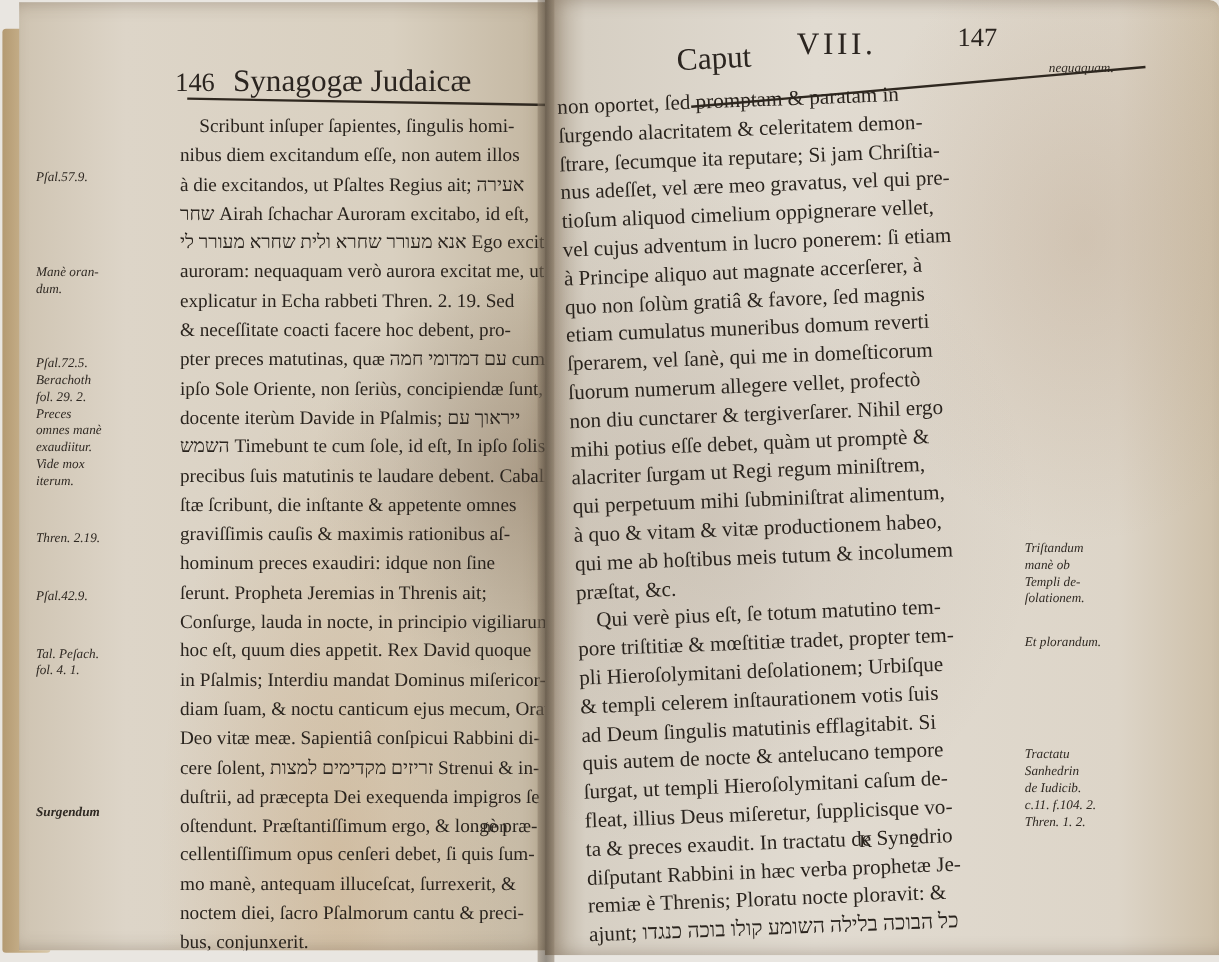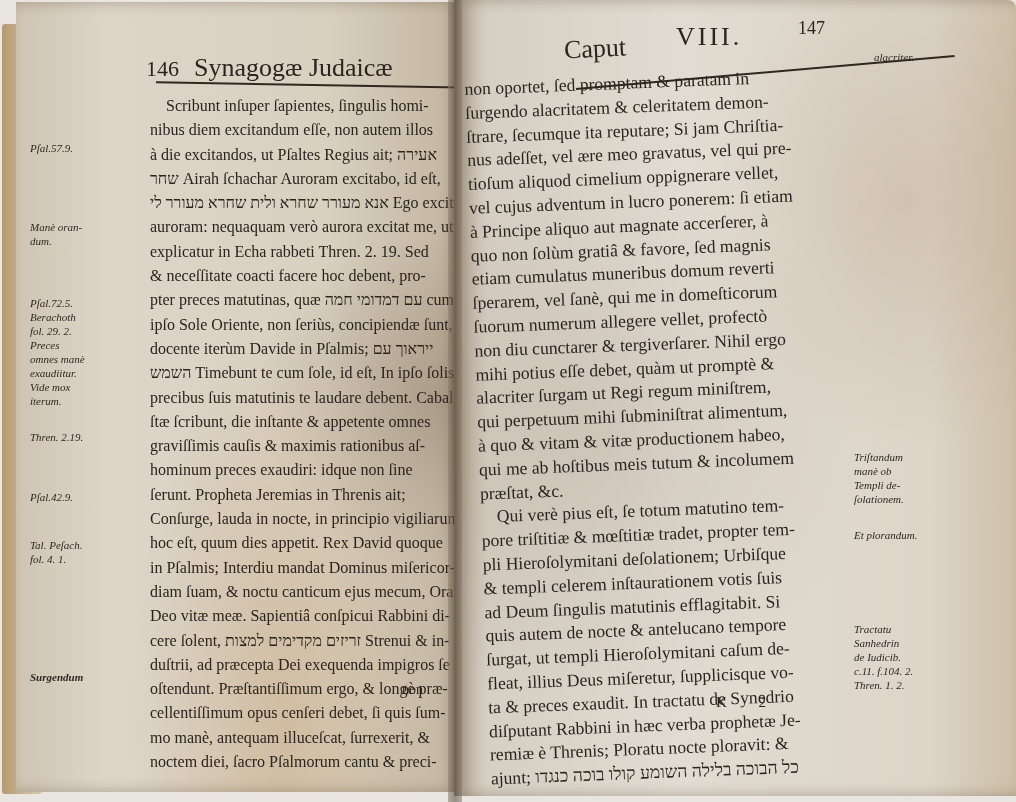--- a/index.html
+++ b/index.html
@@ -26,22 +26,22 @@
     .gutter { position: absolute; left: 448px; top: 0; width: 14px; height: 802px;
       background: linear-gradient(90deg, #8d7e6a, #4f4538 50%, #8d7e6a); opacity: 0.55; }
 
     .header-left { position: absolute; left: 130px; top: 51px; width: 330px; }
     .page-num { font-family: "Liberation Serif", serif; font-size: 22px; color: #2b2520; }
     .running-title { font-family: "Liberation Serif", serif; font-size: 26px; color: #2b2520; margin-left: 10px; }
     .rule-left { position: absolute; left: 140px; top: 82px; width: 318px; height: 2px; background: #2f2820; transform: rotate(1deg); }
 
     .header-right { position: absolute; left: 110px; top: 18px; width: 420px; }
     .running-title-r { position: absolute; left: 0; top: 16px; font-family: "Liberation Serif", serif; font-size: 26px; color: #2b2520; transform: rotate(-3deg); }
-    .chapter-num { position: absolute; left: 100px; top: 4px; font-family: "Liberation Serif", serif; font-size: 26px; letter-spacing: 3px; color: #2b2520; margin-left: 12px; }
-    .page-num-r { position: absolute; left: 234px; top: 0px; font-family: "Liberation Serif", serif; font-size: 18px; color: #2b2520; text-align: right; }
+    .chapter-num { position: absolute; left: 100px; top: 4px; font-family: "Liberation Serif", serif; font-size: 26px; letter-spacing: 3px; color: #2b2520; }
+    .page-num-r { position: absolute; left: 234px; top: 0px; font-family: "Liberation Serif", serif; font-size: 22px; color: #2b2520; text-align: right; }
     .rule-right { position: absolute; left: 12px; top: 70px; width: 380px; height: 2px; background: #2f2820; transform: rotate(-5deg); transform-origin: left; }
 
     .body-left { position: absolute; left: 134px; top: 92px; width: 320px; }
     .body-right { position: absolute; left: 10px; top: 78px; width: 405px; transform: rotate(-2.2deg); transform-origin: left top; }
     .line { display: block; white-space: nowrap; font-family: "Liberation Serif", serif; font-size: 16px; line-height: 24.3px; color: #2a241e; overflow: visible; }
     .body-right .line { font-size: 17.6px; line-height: 23.8px; }
     .line.indent { padding-left: 16px; }
 
     .margin-note { position: absolute; font-family: "Liberation Serif", serif; font-style: italic; font-size: 11px; line-height: 14px; color: #2e2822; text-align: left; }
     .margin-note-r { position: absolute; font-family: "Liberation Serif", serif; font-style: italic; font-size: 11px; line-height: 14px; color: #2e2822; text-align: left; }
@@ -84,35 +84,36 @@
         <span class="line">hoc eſt, quum dies appetit. Rex David quoque</span>
         <span class="line">in Pſalmis; Interdiu mandat Dominus miſericor-</span>
         <span class="line">diam ſuam, &amp; noctu canticum ejus mecum, Oratio</span>
         <span class="line">Deo vitæ meæ. Sapientiâ conſpicui Rabbini di-</span>
         <span class="line">cere ſolent, זריזים מקדימים למצות Strenui &amp; in-</span>
         <span class="line">duſtrii, ad præcepta Dei exequenda impigros ſe</span>
         <span class="line">oſtendunt. Præſtantiſſimum ergo, &amp; longè præ-</span>
         <span class="line">cellentiſſimum opus cenſeri debet, ſi quis ſum-</span>
         <span class="line">mo manè, antequam illuceſcat, ſurrexerit, &amp;</span>
         <span class="line">noctem diei, ſacro Pſalmorum cantu &amp; preci-</span>
+        <span class="line">bus, conjunxerit.</span>
       </div>
 
     <div id="left-notes">
         <div class="margin-note" style="top: 139px; left: 14px; width: 100px; white-space: pre-line;">Pſal.57.9.</div>
         <div class="margin-note" style="top: 218px; left: 14px; width: 100px; white-space: pre-line;">Manè oran-
 dum.</div>
         <div class="margin-note" style="top: 294px; left: 14px; width: 100px; white-space: pre-line;">Pſal.72.5.
 Berachoth
 fol. 29. 2.
 Preces
 omnes manè
 exaudiitur.
 Vide mox
 iterum.</div>
-        <div class="margin-note" style="top: 428px; left: 14px; width: 100px; white-space: pre-line;">Thren. 2.19.</div>
+        <div class="margin-note" style="top: 440px; left: 14px; width: 100px; white-space: pre-line;">Thren. 2.19.</div>
         <div class="margin-note" style="top: 488px; left: 14px; width: 100px; white-space: pre-line;">Pſal.42.9.</div>
         <div class="margin-note" style="top: 536px; left: 14px; width: 100px; white-space: pre-line;">Tal. Peſach.
 fol. 4. 1.</div>
         <div class="margin-note" style="top: 668px; left: 14px; width: 100px; white-space: pre-line; font-weight: bold;">Surgendum</div>
       </div>
     <div class="catch-left">non</div>
   </div>
 
   <div class="page right">
     <div class="header-right">
@@ -149,21 +150,21 @@
         <span class="line">quis autem de nocte &amp; antelucano tempore</span>
         <span class="line">ſurgat, ut templi Hieroſolymitani caſum de-</span>
         <span class="line">fleat, illius Deus miſeretur, ſupplicisque vo-</span>
         <span class="line">ta &amp; preces exaudit. In tractatu de Synedrio</span>
         <span class="line">diſputant Rabbini in hæc verba prophetæ Je-</span>
         <span class="line">remiæ è Threnis; Ploratu nocte ploravit: &amp;</span>
         <span class="line">ajunt; כל הבוכה בלילה השומע קולו בוכה כנגדו</span>
       </div>
 
     <div id="right-notes">
-        <div class="margin-note-r" style="top: 50px; left: 420px; width: 80px; white-space: pre-line;">alacriter.</div>
+        <div class="margin-note-r" style="top: 50px; left: 420px; width: 80px; white-space: pre-line;">nequaquam.</div>
         <div class="margin-note-r" style="top: 450px; left: 400px; width: 80px; white-space: pre-line;">Triſtandum
 manè ob
 Templi de-
 ſolationem.</div>
         <div class="margin-note-r" style="top: 528px; left: 400px; width: 80px; white-space: pre-line;">Et plorandum.</div>
         <div class="margin-note-r" style="top: 622px; left: 400px; width: 80px; white-space: pre-line;">Tractatu
 Sanhedrin
 de Iudicib.
 c.11. f.104. 2.
 Thren. 1. 2.</div>

